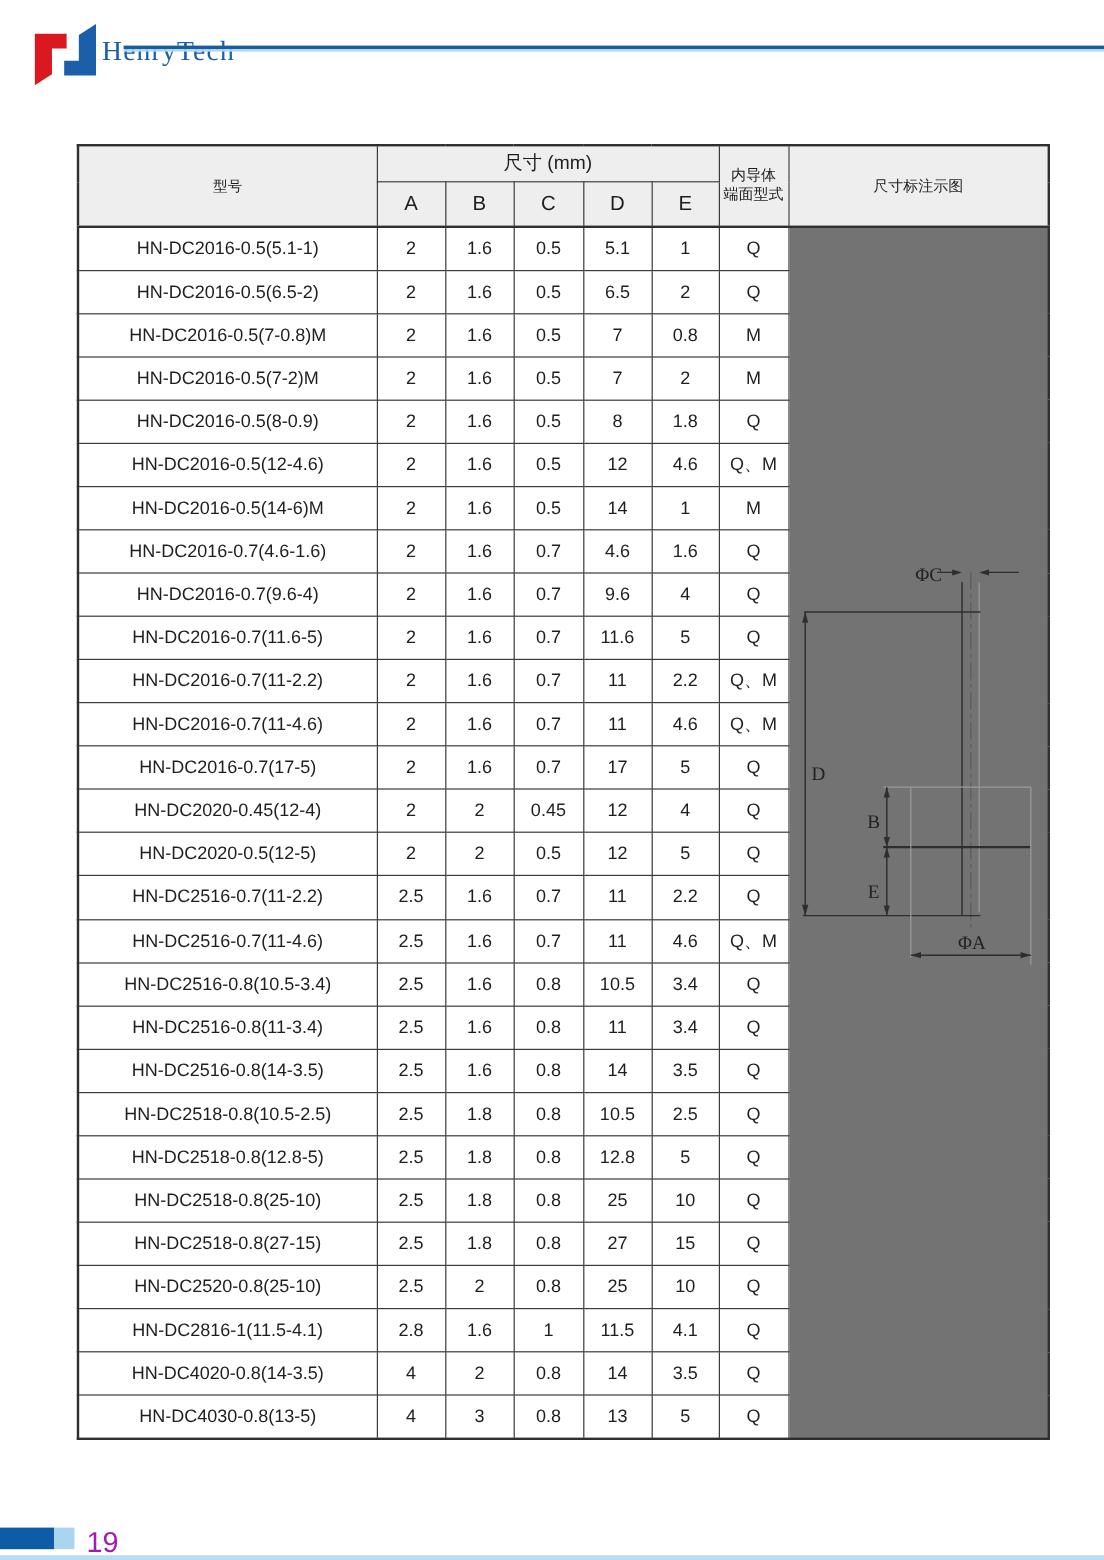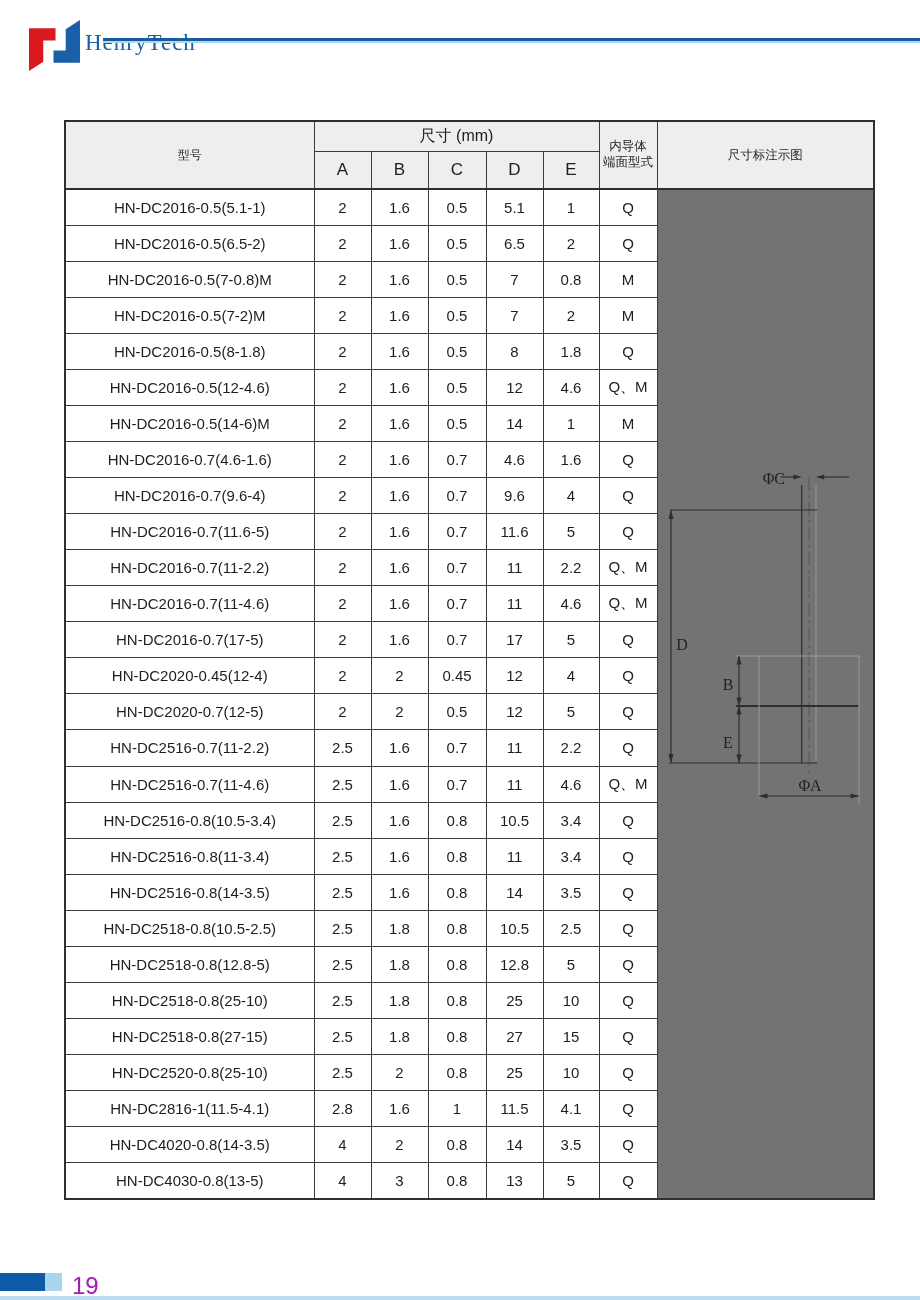--- a/index.html
+++ b/index.html
@@ -166,21 +166,21 @@
       <tr>
     <td class="td-model">HN-DC2016-0.5(7-2)M</td>
     <td>2</td>
     <td>1.6</td>
     <td>0.5</td>
     <td>7</td>
     <td>2</td>
     <td>M</td>
   </tr>
       <tr>
-    <td class="td-model">HN-DC2016-0.5(8-1.8)</td>
+    <td class="td-model">HN-DC2016-0.5(8-0.9)</td>
     <td>2</td>
     <td>1.6</td>
     <td>0.5</td>
     <td>8</td>
     <td>1.8</td>
     <td>Q</td>
   </tr>
       <tr>
     <td class="td-model">HN-DC2016-0.5(12-4.6)</td>
     <td>2</td>
@@ -256,21 +256,21 @@
       <tr>
     <td class="td-model">HN-DC2020-0.45(12-4)</td>
     <td>2</td>
     <td>2</td>
     <td>0.45</td>
     <td>12</td>
     <td>4</td>
     <td>Q</td>
   </tr>
       <tr>
-    <td class="td-model">HN-DC2020-0.7(12-5)</td>
+    <td class="td-model">HN-DC2020-0.5(12-5)</td>
     <td>2</td>
     <td>2</td>
     <td>0.5</td>
     <td>12</td>
     <td>5</td>
     <td>Q</td>
   </tr>
       <tr>
     <td class="td-model">HN-DC2516-0.7(11-2.2)</td>
     <td>2.5</td>

